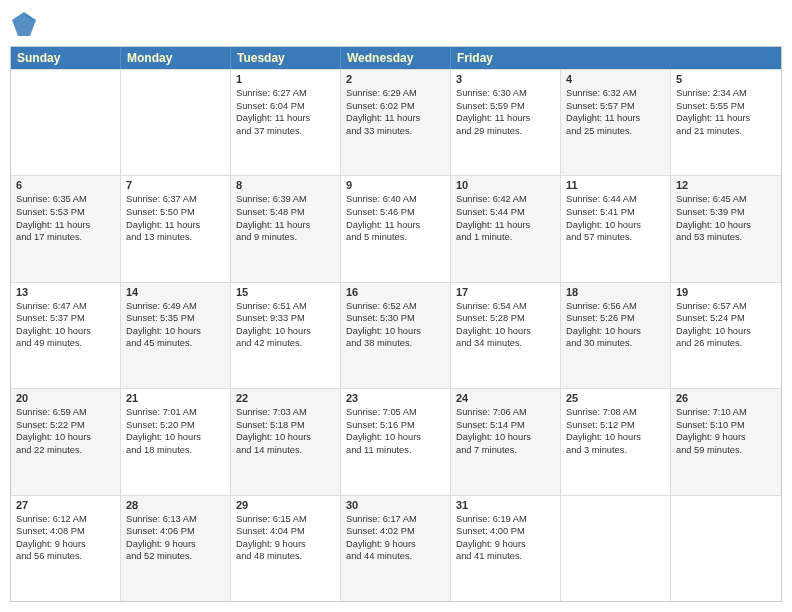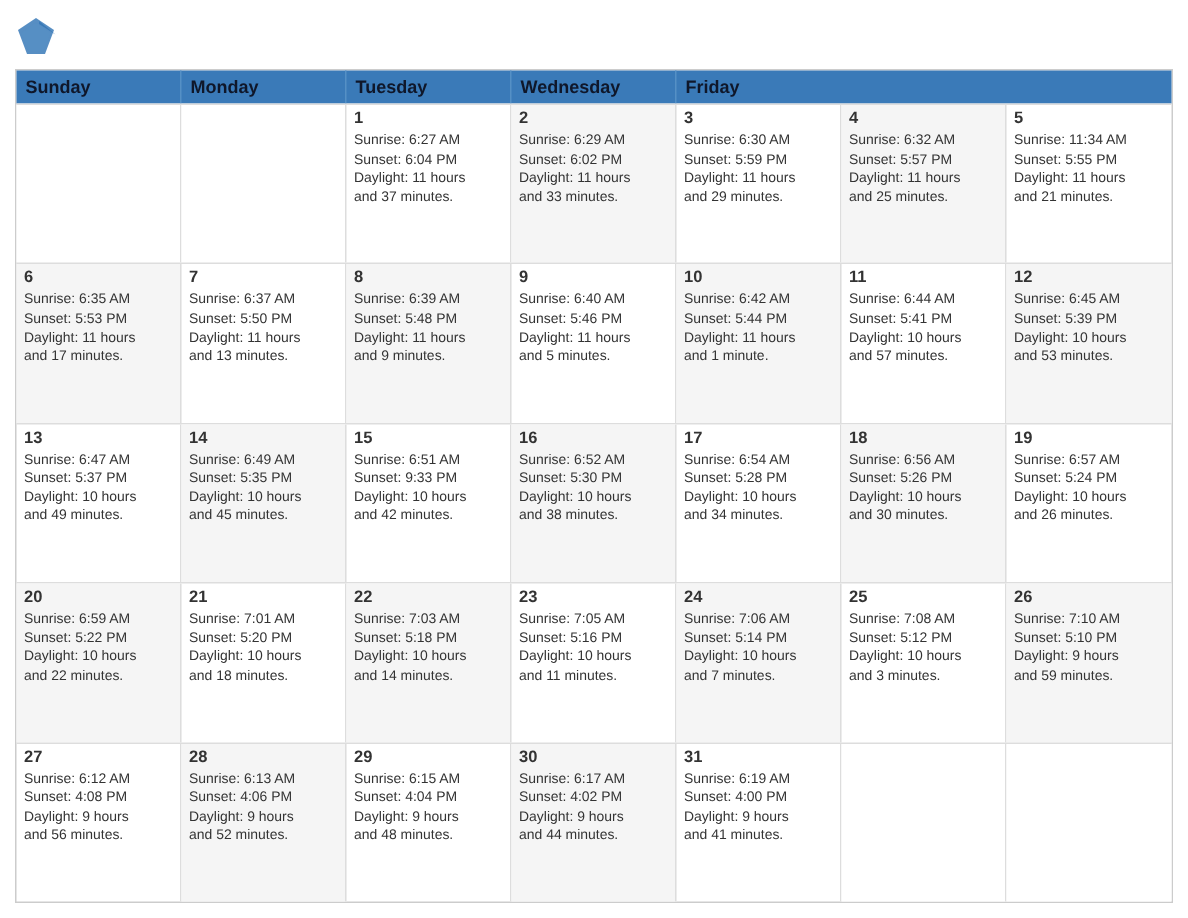--- a/index.html
+++ b/index.html
@@ -56,21 +56,21 @@
       display: flex;
       flex-direction: column;
       border: 1px solid #ccc;
     }
     .cal-header-row {
       display: grid;
       grid-template-columns: repeat(7, 1fr);
       background: #3a7ab8;
     }
     .cal-header-cell {
-      color: #0f172a;
+      color: #fef9c3;
       font-size: 12px;
       font-weight: bold;
       padding: 4px 6px;
       border-right: 1px solid #5590c5;
       text-align: left;
     }
     .cal-header-cell:last-child { border-right: none; }
     .cal-body {
       display: flex;
       flex-direction: column;
@@ -161,21 +161,21 @@
           </div>
           <div class="cal-cell alt-bg">
             <span class="day-num">4</span>
             <span class="cell-line">Sunrise: 6:32 AM</span>
             <span class="cell-line">Sunset: 5:57 PM</span>
             <span class="cell-line">Daylight: 11 hours</span>
             <span class="cell-line">and 25 minutes.</span>
           </div>
           <div class="cal-cell">
             <span class="day-num">5</span>
-            <span class="cell-line">Sunrise: 11:34 AM</span>
+            <span class="cell-line">Sunrise: 2:34 AM</span>
             <span class="cell-line">Sunset: 5:55 PM</span>
             <span class="cell-line">Daylight: 11 hours</span>
             <span class="cell-line">and 21 minutes.</span>
           </div>
         </div>
         <div class="cal-row">
           <div class="cal-cell alt-bg">
             <span class="day-num">6</span>
             <span class="cell-line">Sunrise: 6:35 AM</span>
             <span class="cell-line">Sunset: 5:53 PM</span>

